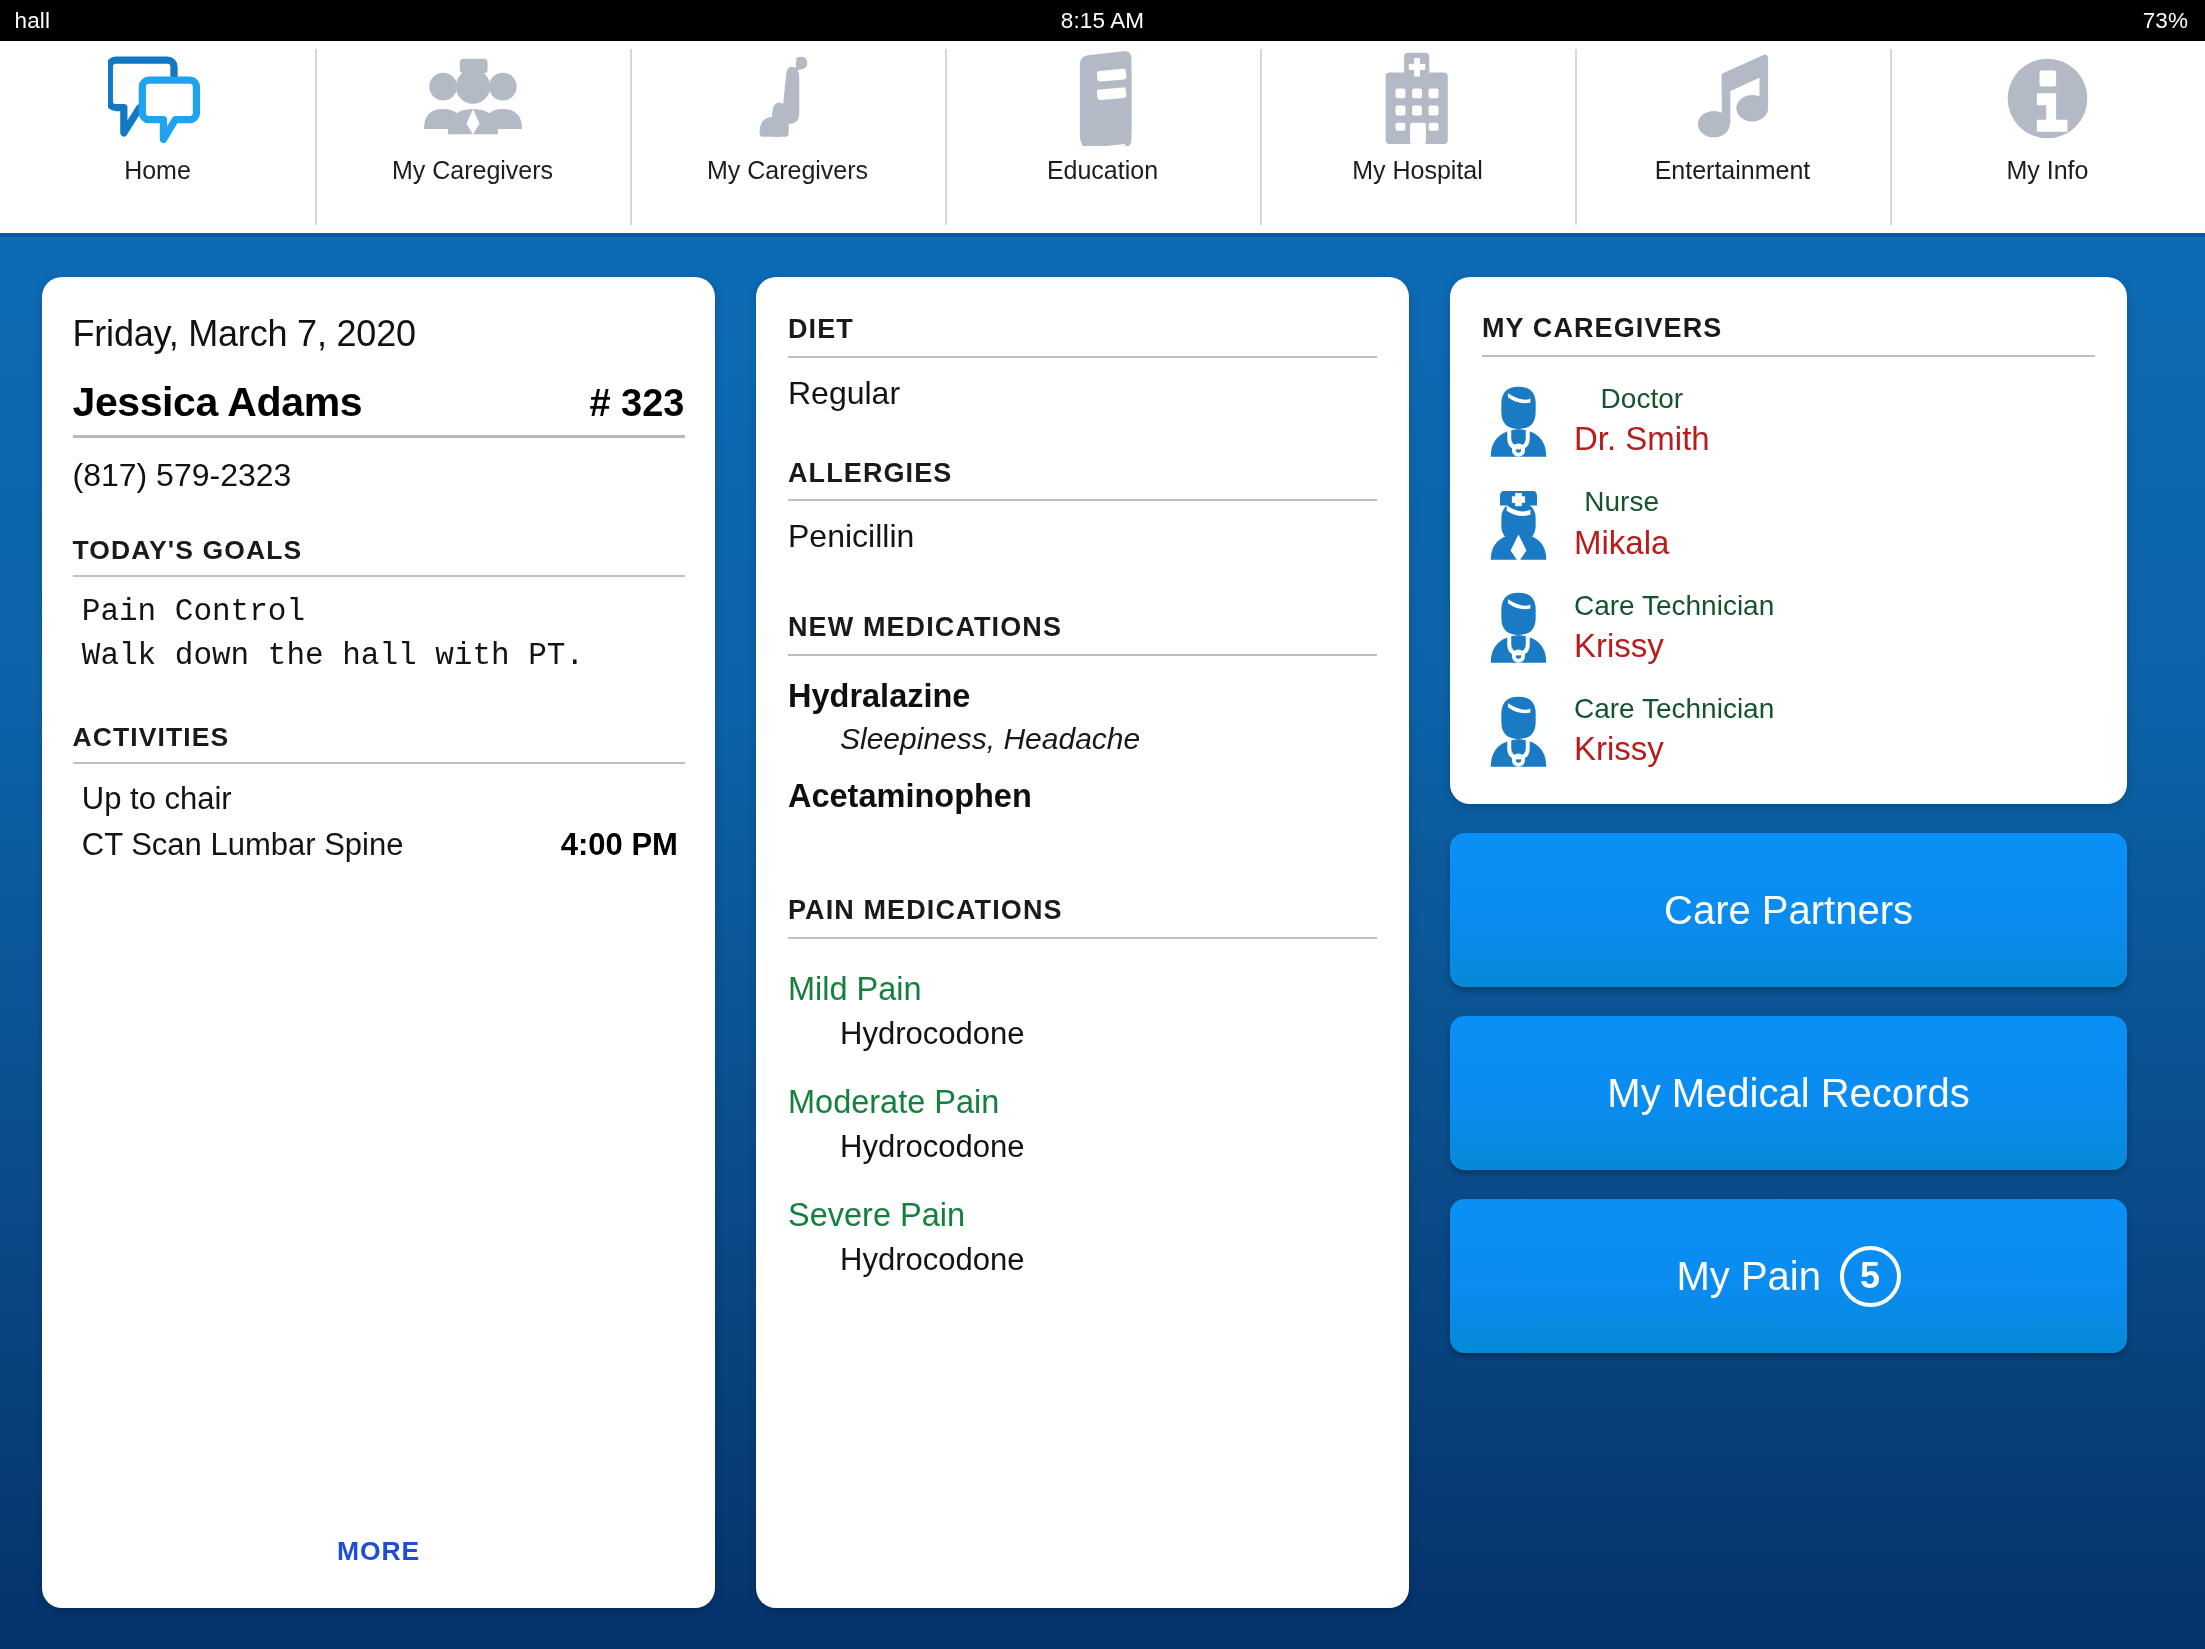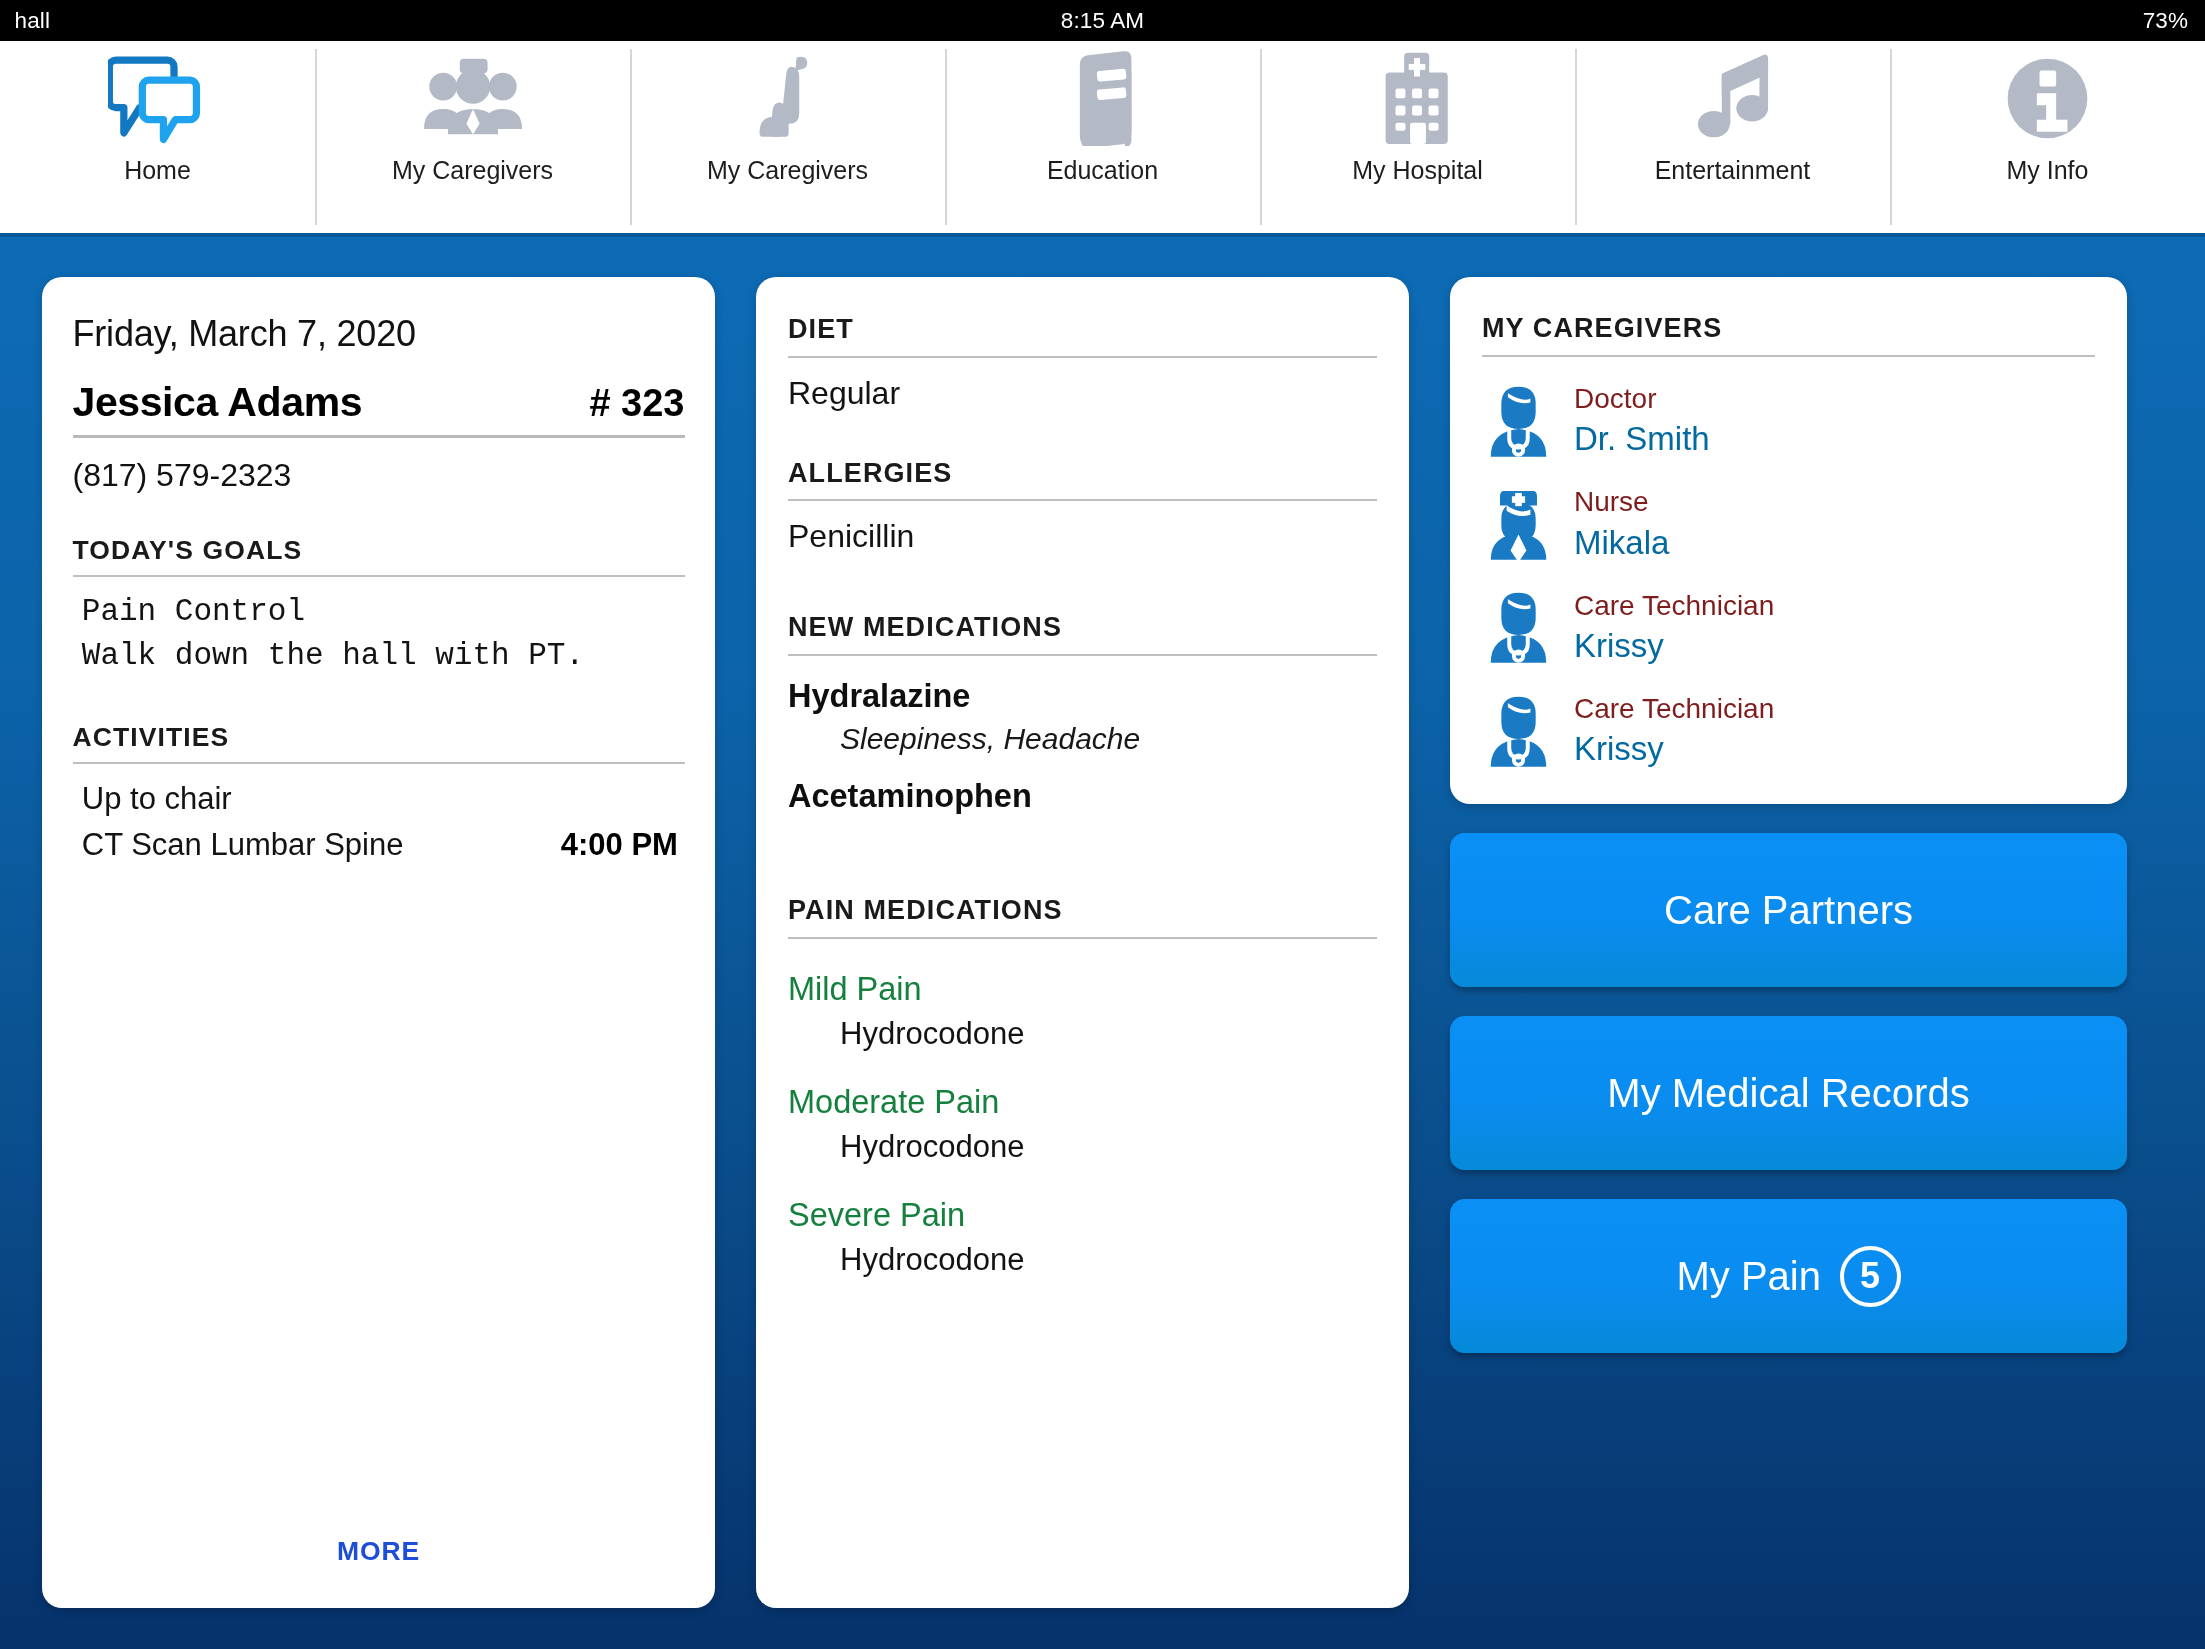--- a/index.html
+++ b/index.html
@@ -112,22 +112,22 @@
   
   .cg-head {
     font-size:27px; font-weight:bold; color:#1a1a1a; letter-spacing:1.1px;
   }
   .cg-rule { height:2px; background:#bfbfbf; margin-top:10.6px; }
   .cg-list { margin-top:26.5px; }
   .cg-row { display:flex; align-items:center; gap:20px; margin-bottom:28px; }
   .cg-row:last-child { margin-bottom:0; }
   .cg-avatar { width:72px; flex:0 0 72px; display:flex; justify-content:center; }
   .cg-text { display:flex; flex-direction:column; }
-  .cg-role { font-size:28px; color:#7f1d1d; }
-  .cg-name { font-size:33px; color:#0369a1; margin-top:5.3px; }
+  .cg-role { font-size:28px; color:#14532d;text-align:center; }
+  .cg-name { font-size:33px; color:#b91c1c; margin-top:5.3px; }
 
   .btn {
     border-radius:14.6px; margin-top:29px;
     height:154px; display:flex; align-items:center; justify-content:center;
     color:#fff; cursor:pointer;
     background:linear-gradient(to bottom,#0a90f5 0%,#0a8cf0 55%,#058ad8 100%);
     box-shadow:0 4px 6.6px rgba(0,0,0,.28);
     gap:18.6px;
   }
   .btn-label { font-size:40px; }

